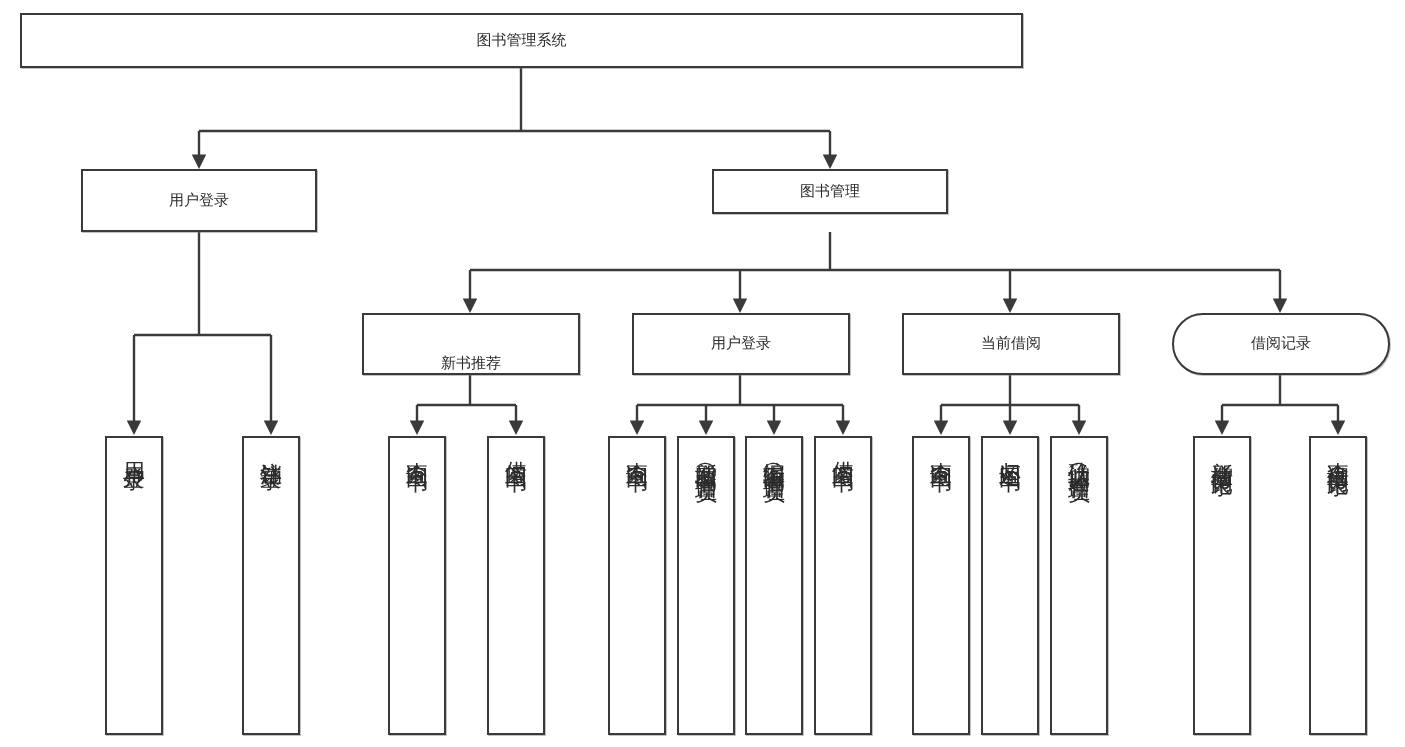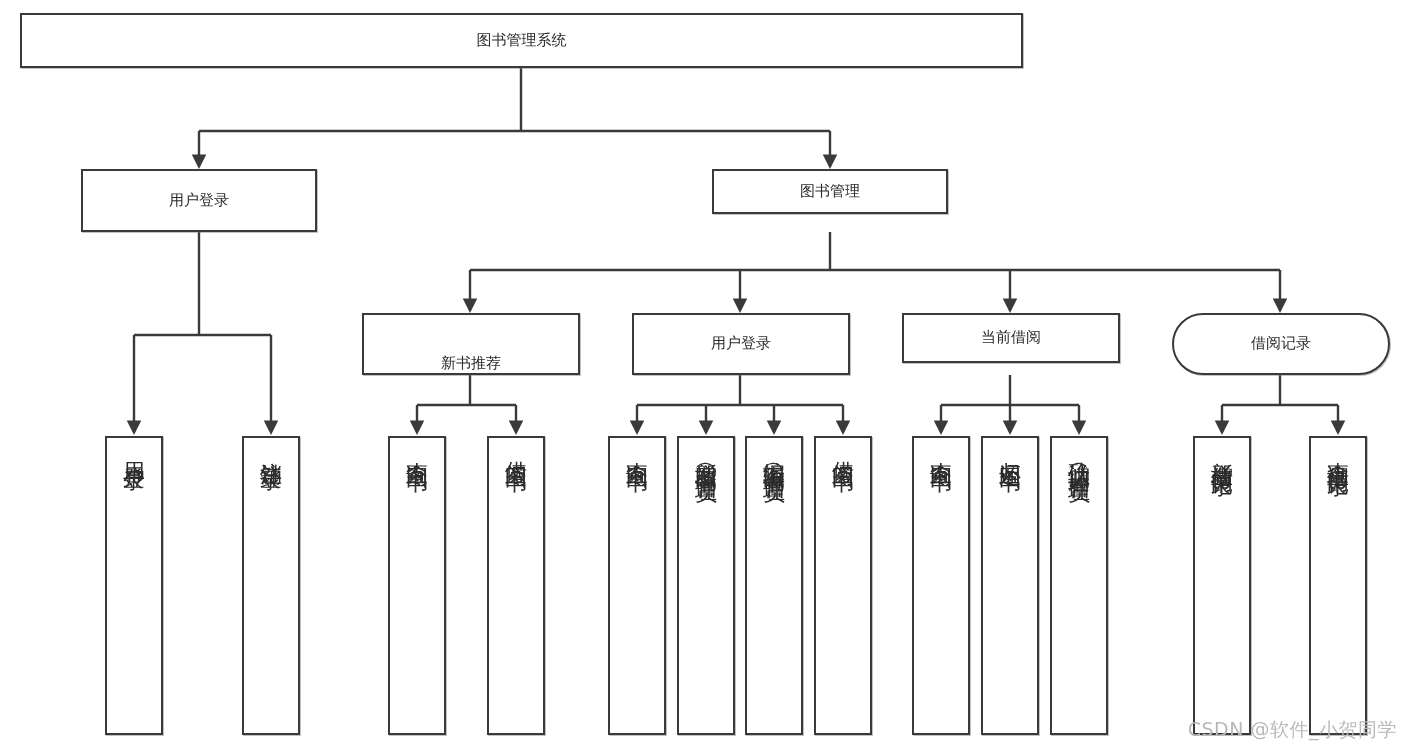--- a/index.html
+++ b/index.html
@@ -132,21 +132,21 @@
   <div class="node horiz" style="left:712px; top:169px; width:236px; height:45px;">
     <span class="node-label">图书管理</span>
   </div>
 
   <div class="node horiz" style="left:362px; top:313px; width:218px; height:62px;align-items:flex-end;">
     <span class="node-label">新书推荐</span>
   </div>
   <div class="node horiz" style="left:632px; top:313px; width:218px; height:62px;">
     <span class="node-label">用户登录</span>
   </div>
-  <div class="node horiz" style="left:902px; top:313px; width:218px; height:50px;">
+  <div class="node horiz" style="left:902px; top:313px; width:218px; height:62px;">
     <span class="node-label">当前借阅</span>
   </div>
   <div class="node horiz" style="left:1172px; top:313px; width:218px; height:62px;border-radius:31px;">
     <span class="node-label">借阅记录</span>
   </div>
 
   <div class="node vert" style="left:105px; top:436px; width:58px; height:299px;">
     <span class="node-label">用户登录</span>
   </div>
   <div class="node vert" style="left:242px; top:436px; width:58px; height:299px;">
@@ -183,15 +183,14 @@
     <span class="node-label">确认归还（管理员）</span>
   </div>
 
   <div class="node vert" style="left:1193px; top:436px; width:58px; height:299px;">
     <span class="node-label">新增借阅记录</span>
   </div>
   <div class="node vert" style="left:1309px; top:436px; width:58px; height:299px;">
     <span class="node-label">查询借阅记录</span>
   </div>
 
-  <div class="watermark">CSDN @软件_小贺同学</div>
 
 </div>
 
 </body></html>

